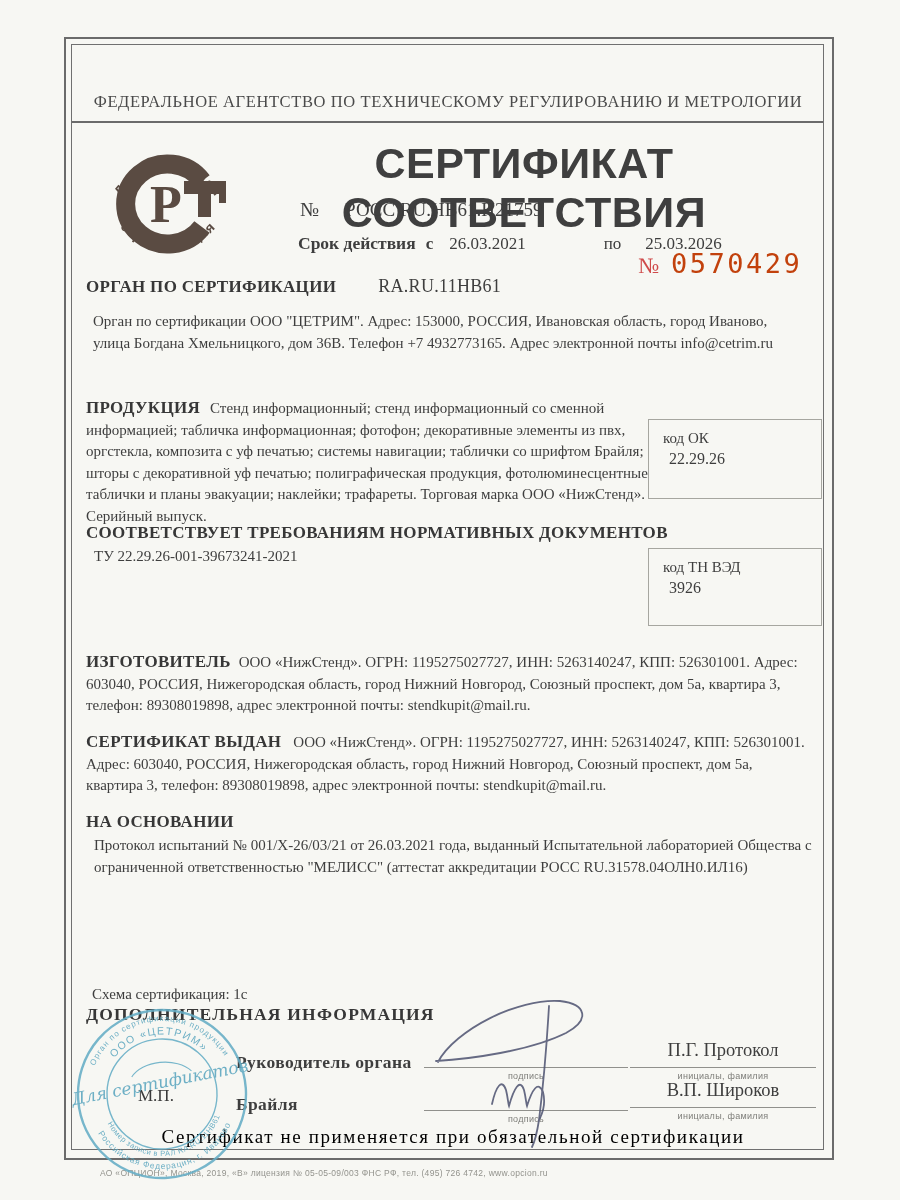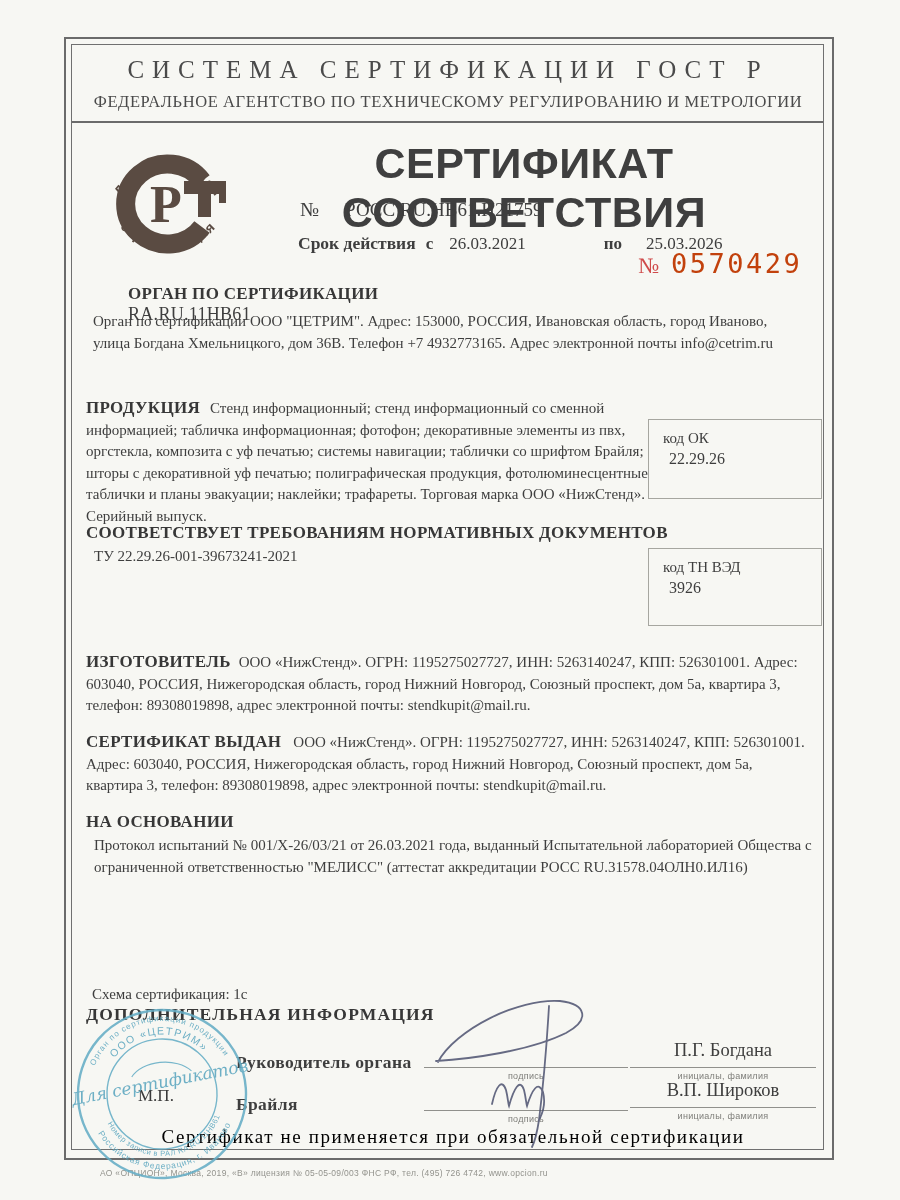--- a/index.html
+++ b/index.html
@@ -17,30 +17,30 @@
   .doc-title{left:246px;top:139px;width:556px;text-align:center;
              font-family:"Liberation Sans",sans-serif;font-weight:bold;font-size:43px;
              letter-spacing:.5px;color:#3f3f3f;}
   .row{display:flex;align-items:baseline;}
   .certno-row{left:300px;top:198px;font-size:19px;}
   .certno-row .num{font-size:20px;margin-right:26px;}
   .validity-row{left:298px;top:233px;font-size:17px;}
   .validity-row .lbl{font-weight:bold;font-size:17.5px;}
   .validity-row .w{font-weight:bold;margin-left:10px;}
   .validity-row .d1{margin-left:16px;}
-  .validity-row .w2{margin-left:78px;font-weight:bold;}
+  .validity-row .w2{margin-left:78px;font-weight:normal;}
   .validity-row .d2{margin-left:24px;}
   .serial-row{left:638px;top:248px;}
   .serial-row .num{font-size:22px;color:#cf4a4a;margin-right:12px;}
   .serial-row .val{font-family:"DejaVu Sans Mono",monospace;font-size:27px;
                    letter-spacing:2.5px;color:#c2410c;}
   
   .h{font-weight:bold;font-size:17px;color:#373737;letter-spacing:.3px;}
   .t{font-size:15px;line-height:21.5px;color:#3e3e3e;}
-  .org-head{left:86px;top:284px;flex-direction:column;}
+  .org-head{left:86px;top:276px;}
   .org-head .num{font-weight:normal;font-size:18px;margin-left:42px;letter-spacing:.3px;}
   .org-text{left:93px;top:311px;width:712px;}
   .product-p{left:86px;top:398px;width:572px;}
   .product-p .h{margin-right:10px;}
   .code-box{border:1px solid #a6a6a0;}
   .code-ok{left:648px;top:419px;width:172px;height:78px;}
   .code-tnved{left:648px;top:548px;width:172px;height:76px;}
   .code-box .lab{padding:10px 0 0 14px;font-size:15px;}
   .code-box .val{padding:3px 0 0 20px;font-size:16px;}
   .comp-head{left:86px;top:523px;width:660px;}
@@ -82,21 +82,20 @@
 </style>
 </head>
 <body>
 
 <div class="page">
 
   <div class="abs frame-outer"></div>
   <div class="abs frame-inner"></div>
   <div class="abs header-divider"></div>
 
-  <div class="abs hdr1">СИСТЕМА СЕРТИФИКАЦИИ ГОСТ Р</div>
   <div class="abs hdr2">ФЕДЕРАЛЬНОЕ АГЕНТСТВО ПО ТЕХНИЧЕСКОМУ РЕГУЛИРОВАНИЮ И МЕТРОЛОГИИ</div>
 
   <svg class="abs logo-svg" viewBox="0 0 152 148">
     <defs>
       <path id="logoArcTop" d="M 21,82 A 57,55 0 0 1 131,82" fill="none"></path>
       <path id="logoArcBottom" d="M 15,69 A 62,60 0 0 0 137,69" fill="none"></path>
     </defs>
     <text font-family="Liberation Sans, sans-serif" font-size="13.5" font-weight="bold" fill="#5a4b42" letter-spacing="1">
       <textPath href="#logoArcTop" startOffset="50%" text-anchor="middle">Добровольная</textPath>
     </text>
@@ -190,21 +189,21 @@
       <textPath href="#stBotOuter" startOffset="50%" text-anchor="middle">Российская Федерация, г. Иваново</textPath>
     </text>
     <text x="92" y="86" text-anchor="middle" font-family="DejaVu Serif, serif" font-style="italic" font-size="17" fill="#5ba6bf" transform="rotate(-7 92 92)">Для сертификатов</text>
   </svg>
 
   <div class="abs role1">Руководитель органа</div>
   <div class="abs role2">Брайля</div>
 
   <div class="abs hr-line l-sig1"></div>
   <div class="abs sig-label c-sig1">подпись</div>
-  <div class="abs n-name1">П.Г. Богдана</div>
+  <div class="abs n-name1">П.Г. Протокол</div>
   <div class="abs hr-line l-name1"></div>
   <div class="abs sig-label c-name1">инициалы, фамилия</div>
 
   <div class="abs hr-line l-sig2"></div>
   <div class="abs sig-label c-sig2">подпись</div>
   <div class="abs n-name2">В.П. Широков</div>
   <div class="abs hr-line l-name2"></div>
   <div class="abs sig-label c-name2">инициалы, фамилия</div>
 
   <svg class="abs sig-overlay" viewBox="0 0 900 1200">

